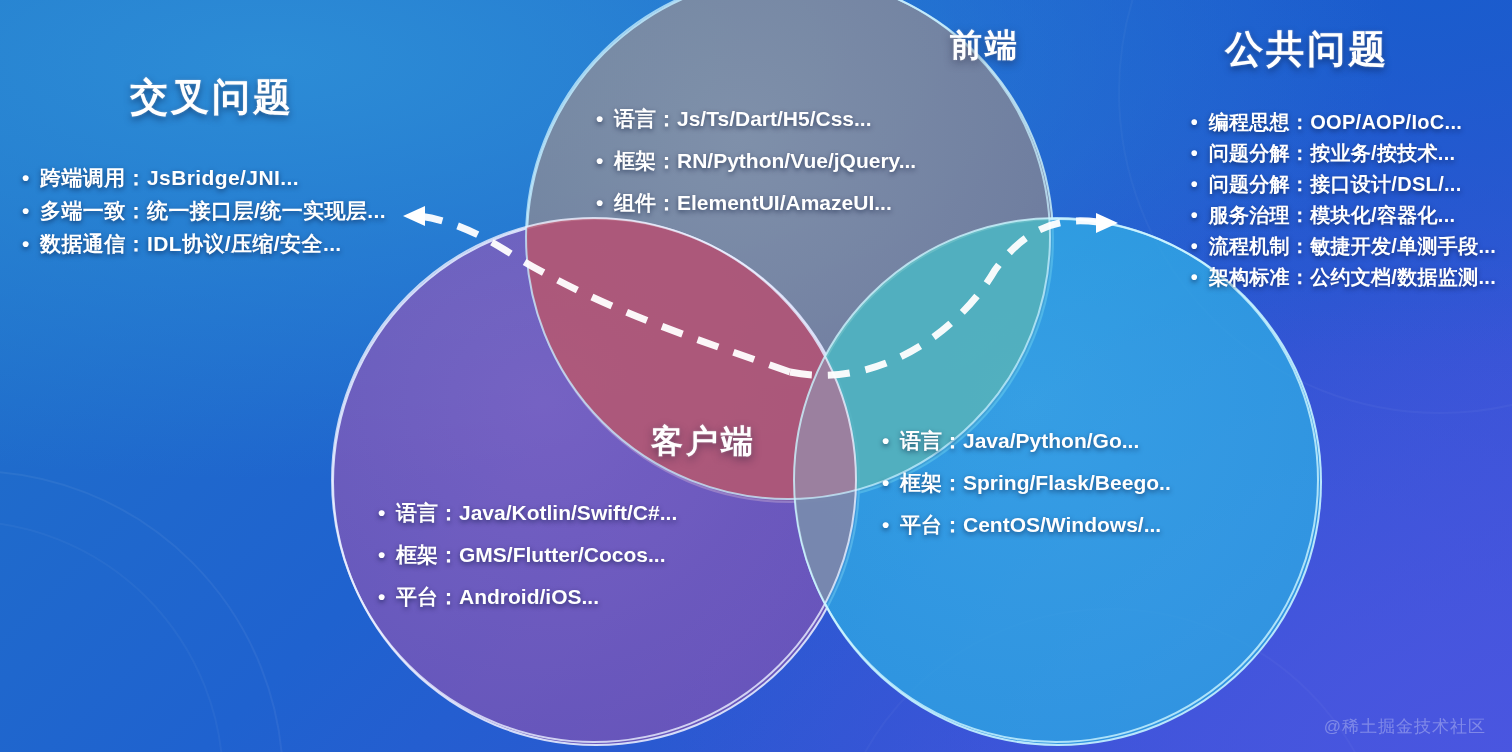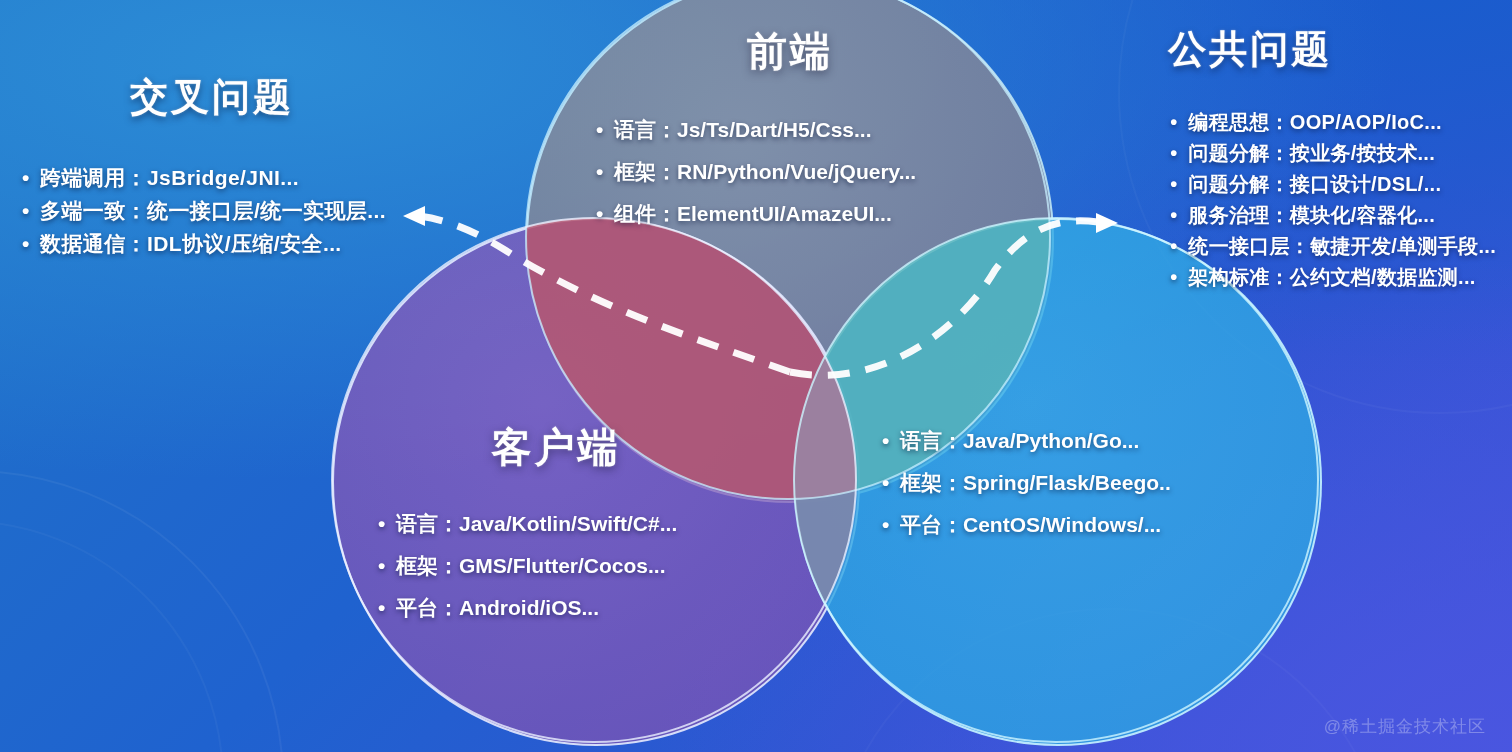--- a/index.html
+++ b/index.html
@@ -67,25 +67,25 @@
 
   .side-title {
     font-size: 38px;
     font-weight: bold;
     color: #ffffff;
     letter-spacing: 3px;
     text-shadow: 0 3px 7px rgba(0,20,60,0.55), 0 0 2px rgba(255,255,255,0.5);
     white-space: nowrap;
   }
   .circle-title {
-    font-size: 40px;
+    font-size: 32px;
     font-weight: bold;
     color: #ffffff;
     letter-spacing: 3px;
-    text-align: center;
+    text-align: right;
     text-shadow: 0 3px 8px rgba(20,20,50,0.5), 0 0 2px rgba(255,255,255,0.45);
     white-space: nowrap;
   }
 
   ul.bullets {
     list-style: none;
     margin: 0;
     padding: 0;
   }
   ul.bullets li {
@@ -103,21 +103,21 @@
     top: 0;
   }
 
   
   .panel-cross { left: 20px; top: 72px; }
   .panel-cross .side-title { margin-left: 110px; margin-bottom: 38px; }
   .panel-cross ul.bullets li { font-size: 21px; line-height: 33px; letter-spacing: 0.4px; }
 
   
   .panel-common { right: 16px; top: 24px; text-align: left; }
-  .panel-common .side-title { text-align: left; margin-bottom: 32px; margin-right: 70px; }
+  .panel-common .side-title { text-align: center; margin-bottom: 32px; margin-right: 70px; }
   .panel-common ul.bullets li { font-size: 20px; line-height: 31px; letter-spacing: 0.3px; }
 
   
   .panel-front { left: 560px; top: 24px; width: 460px; }
   .panel-front .circle-title { margin-bottom: 30px; }
   .panel-front ul.bullets { padding-left: 34px; }
   .panel-front ul.bullets li { font-size: 21px; line-height: 42px; }
 
   
   .panel-client { left: 356px; top: 420px; width: 400px; }
@@ -219,21 +219,21 @@
     </ul>
   </div>
 
   <div class="panel panel-common">
     <div class="side-title">公共问题</div>
     <ul class="bullets">
       <li>编程思想：OOP/AOP/IoC...</li>
       <li>问题分解：按业务/按技术...</li>
       <li>问题分解：接口设计/DSL/...</li>
       <li>服务治理：模块化/容器化...</li>
-      <li>统一接口层：敏捷开发/单测手段...</li>
+      <li>流程机制：敏捷开发/单测手段...</li>
       <li>架构标准：公约文档/数据监测...</li>
     </ul>
   </div>
 
   <div class="panel panel-front">
     <div class="circle-title">前端</div>
     <ul class="bullets">
       <li>语言：Js/Ts/Dart/H5/Css...</li>
       <li>框架：RN/Python/Vue/jQuery...</li>
       <li>组件：ElementUI/AmazeUI...</li>

